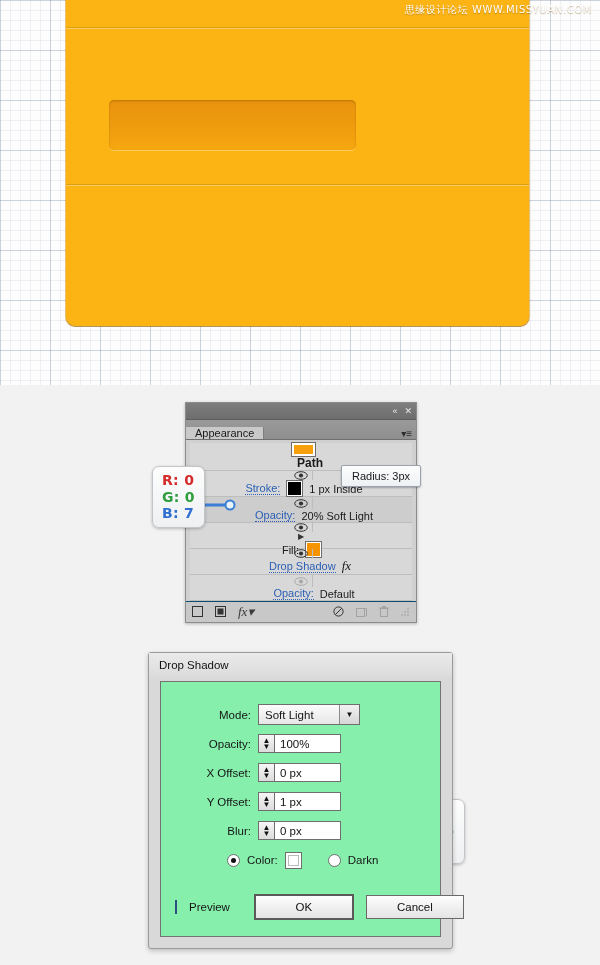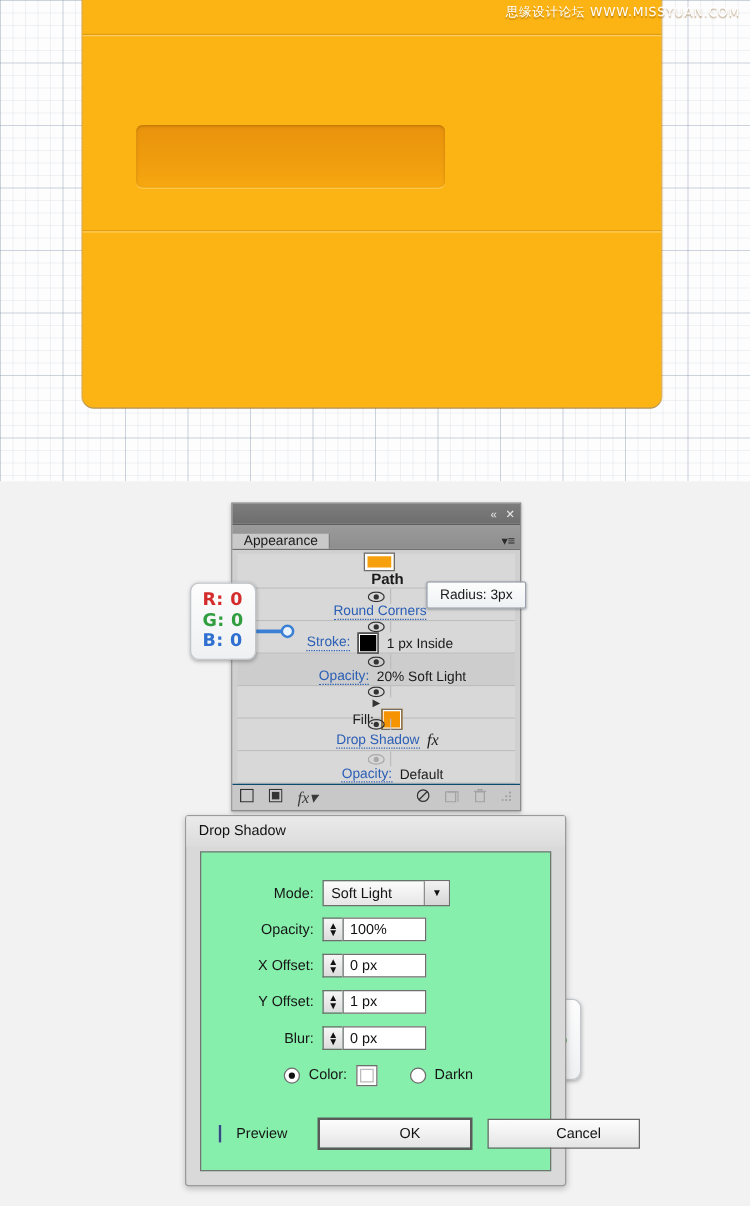--- a/index.html
+++ b/index.html
@@ -201,21 +201,21 @@
     width:15px;height:15px;background:#fff;border:1px solid #6e6e6e;
     box-shadow:inset 0 0 0 2px #fff, inset 0 0 0 3px #bbb;
   }
   .btnrow{position:absolute;left:14px;right:14px;bottom:16px;display:flex;align-items:center;gap:12px;margin-top:48px;}
   .chk{width:12px;height:12px;border:1px solid #2d4e80;background:#fff;}
   .dbtn{
     flex:0 0 auto;width:96px;height:22px;
     background:linear-gradient(to bottom,#fdfdfd,#e4e4e4);
     border:1px solid #6a6a6a;
     display:flex;align-items:center;justify-content:center;
-    font-size:11.5px;color:#111;padding-left:24px;
+    font-size:11.5px;color:#111;
   }
   .dbtn.primary{border:2px solid #5a5a5a;}
   .grow{flex:1;}
 </style>
 </head>
 <body>
 
 <div id="artboard">
   <div id="grid"></div>
 
@@ -243,31 +243,20 @@
     <div class="tabmenu">▾≡</div>
   </div>
 
   <div class="body">
 
     <div class="row head">
       <div class="pathico"></div>
       <div class="pathlabel">Path</div>
     </div>
 
-    <div class="row">
-      <div class="eye">
-        <svg width="14" height="9" viewBox="0 0 14 9">
-            <ellipse cx="7" cy="4.5" rx="6.3" ry="3.8" fill="none" stroke="#333" stroke-width="1"></ellipse>
-            <circle cx="7" cy="4.5" r="2.1" fill="#333"></circle>
-          </svg>
-      </div>
-      <div class="cell">
-        <span class="lnk">Round Corners</span>
-      </div>
-    </div>
 
     <div class="row">
       <div class="eye">
         <svg width="14" height="9" viewBox="0 0 14 9">
             <ellipse cx="7" cy="4.5" rx="6.3" ry="3.8" fill="none" stroke="#333" stroke-width="1"></ellipse>
             <circle cx="7" cy="4.5" r="2.1" fill="#333"></circle>
           </svg>
       </div>
       <div class="cell">
         <span class="lnk">Stroke:</span>
@@ -379,21 +368,21 @@
 <div id="radius-tip">Radius: 3px</div>
 
 <svg id="connector">
   <line x1="0" y1="7" x2="52" y2="7" stroke="#3b7fd4" stroke-width="3"></line>
   <circle cx="55" cy="7" r="4.5" fill="#eaf2fc" stroke="#3b7fd4" stroke-width="2"></circle>
 </svg>
 
 <div class="rgbtip" id="rgb-stroke">
   <div class="r">R: 0</div>
   <div class="g">G: 0</div>
-  <div class="b">B: 0</div>
+  <div class="b">B: 7</div>
 </div>
 
 <div class="rgbtip" id="rgb-shadow">
   <div class="r">R: 255</div>
   <div class="g">G: 255</div>
   <div class="b">B: 255</div>
 </div>
 
 <div id="dlg">
   <div class="dlg-title">Drop Shadow</div>

